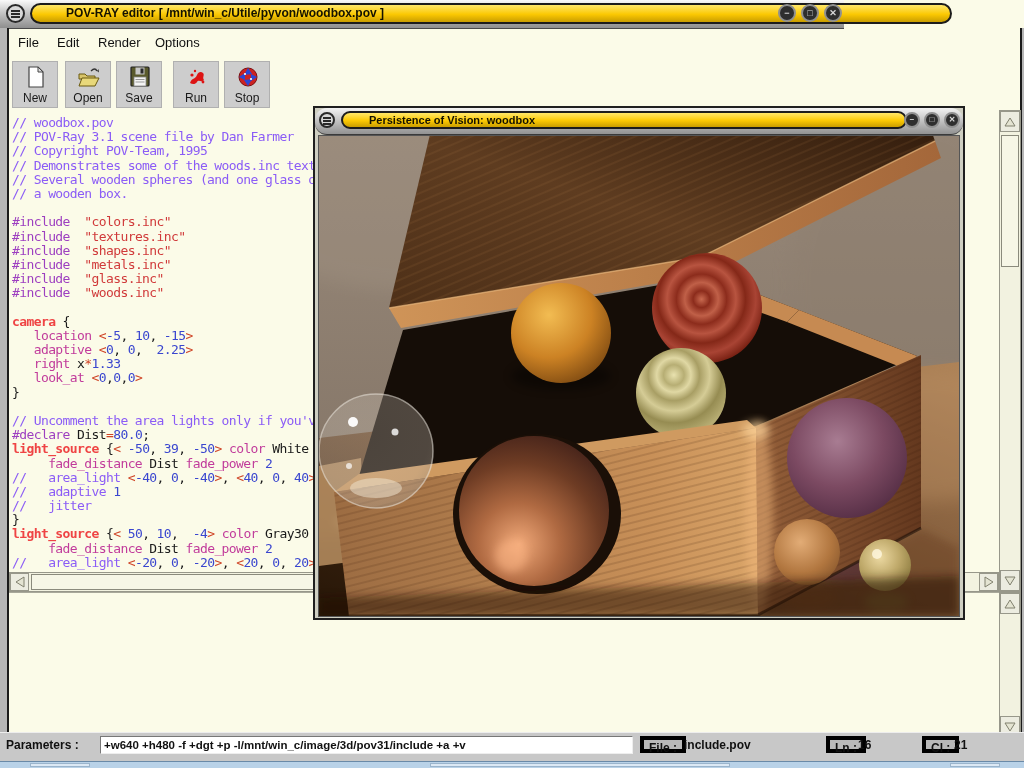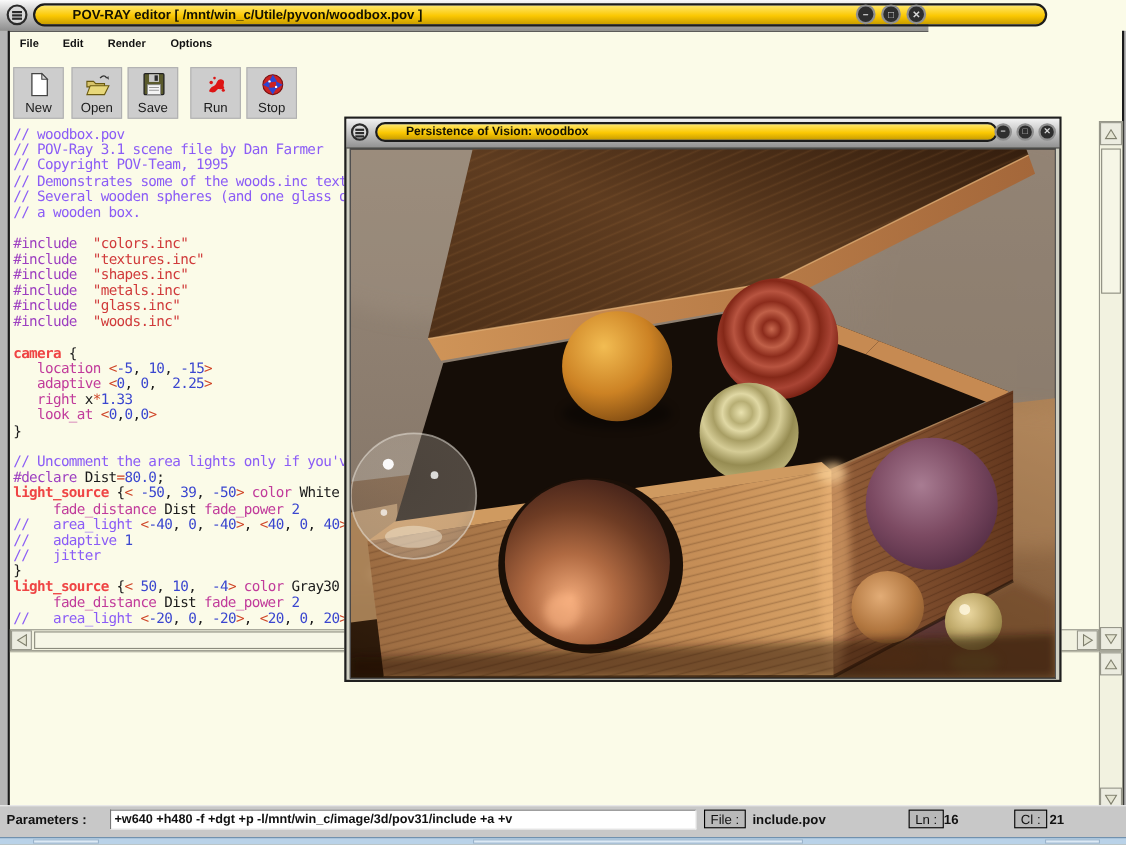--- a/index.html
+++ b/index.html
@@ -23,21 +23,21 @@
   .winbtn{width:18px;height:18px;border-radius:50%;background:#2e2e2e;border:2px solid #909090;
     box-sizing:border-box;color:#d8d8d8;font-size:9px;font-weight:bold;
     display:flex;align-items:center;justify-content:center;line-height:1;}
 
   
   .frame-l{position:absolute;left:0;top:28px;width:7px;bottom:30px;background:#b5b5b5;border-right:2px solid #1a1a1a;}
   .frame-r{position:absolute;right:0;top:28px;width:2px;bottom:30px;background:#b5b5b5;border-left:2px solid #1a1a1a;}
 
   
   .menubar{position:absolute;left:9px;top:30px;right:4px;height:28px;}
-  .menu-item{position:absolute;top:5px;font-weight:bold;font-size:10px;color:#111;text-align:center;}
+  .menu-item{position:absolute;top:5px;font-weight:normal;font-size:13px;color:#111;text-align:center;}
   .toolbar{position:absolute;left:9px;top:58px;right:4px;height:52px;}
   .tool-btn{position:absolute;top:3px;width:46px;height:47px;background:#cdcdcd;
     border:1px solid #b0b0b0;box-sizing:border-box;display:flex;flex-direction:column;
     align-items:center;justify-content:flex-end;padding-bottom:2px;}
   .tool-btn svg{position:absolute;top:4px;left:12px;}
   .tool-btn .lbl{font-size:12px;color:#1a1a1a;}
 
   
   .editor{position:absolute;left:9px;top:112px;width:990px;height:460px;overflow:hidden;
     font-family:"DejaVu Sans Mono",monospace;font-size:13px;letter-spacing:-0.6px;
@@ -53,42 +53,42 @@
     display:flex;align-items:center;justify-content:center;}
   .sb-thumb{position:absolute;background:#f6f6e6;border:1px solid #8a8a7c;box-sizing:border-box;}
 
   .lower-pane{position:absolute;left:9px;top:592px;width:990px;height:146px;background:#fbfbe8;border-top:1px solid #a8a89a;}
 
   
   .child{position:absolute;left:313px;top:106px;width:652px;height:514px;
     background:#cfcfc2;border:2px solid #1f1f1f;box-sizing:border-box;}
   .child-titlebar{position:relative;height:26px;
     background:linear-gradient(180deg,#f2f2f2 0%,#c2c2c2 50%,#929292 100%);
-    border-bottom:1px solid #3a3a3a;}
+    border-bottom:1px solid #3a3a3a;border-radius:12px;}
   .child-menu-btn{position:absolute;left:4px;top:4px;width:16px;height:16px;border-radius:50%;
     background:#d8d8d8;border:2px solid #2a2a2a;box-sizing:border-box;}
   .child-menu-btn i{position:absolute;left:2px;right:2px;height:1.5px;background:#2a2a2a;}
   .child-menu-btn i:nth-child(1){top:3px}.child-menu-btn i:nth-child(2){top:6px}.child-menu-btn i:nth-child(3){top:9px}
   .child-pill{position:absolute;left:26px;top:3px;width:566px;height:18px;border-radius:10px;
     background:linear-gradient(180deg,#ffe76a 0%,#fbc802 55%,#c99d00 100%);
     border:2px solid #1c1c1c;box-sizing:border-box;
     font-weight:bold;font-size:11px;color:#141200;line-height:14px;padding-left:26px;
     white-space:nowrap;overflow:hidden;}
   .child-winbtns{position:absolute;right:3px;top:4px;display:flex;gap:4px;}
   .child-winbtn{width:16px;height:16px;border-radius:50%;background:#2e2e2e;border:2px solid #909090;
     box-sizing:border-box;color:#d8d8d8;font-size:8px;font-weight:bold;
     display:flex;align-items:center;justify-content:center;line-height:1;}
   .render-wrap{position:absolute;left:3px;top:27px;width:642px;height:482px;
     border:1px solid #555;background:#000;box-sizing:border-box;}
 
   
   .statusbar{position:absolute;left:0;bottom:6px;width:1024px;height:30px;background:#c8c8c8;
     border-top:1px solid #ededed;box-sizing:border-box;font-size:12px;color:#111;}
-  .sb-label{position:absolute;top:3px;height:17px;background:#b9b9b9;border:1px solid #000000;
-    box-sizing:border-box;font-weight:normal;padding:1px 5px 0 5px;}
+  .sb-label{position:absolute;top:3px;height:17px;background:#b9b9b9;border:4px solid #000000;
+    box-sizing:border-box;font-weight:bold;padding:1px 5px 0 5px;}
   .sb-value{position:absolute;top:5px;font-weight:bold;}
   .params-input{position:absolute;left:100px;top:3px;width:533px;height:18px;
     background:#fff;border:1px solid #777;border-right-color:#eee;border-bottom-color:#eee;
     box-sizing:border-box;font-family:"Liberation Sans",sans-serif;font-size:11.5px;font-weight:600;
     color:#111;padding:0 3px;}
   .task-strip{position:absolute;left:0;bottom:0;width:1024px;height:6px;background:#b9d2e8;border-top:1px solid #6a8aa8;}
   .task-seg{position:absolute;top:1px;height:4px;background:#dce9f5;border:1px solid #9ab4cc;box-sizing:border-box;}
 </style>
 </head>
 <body>

